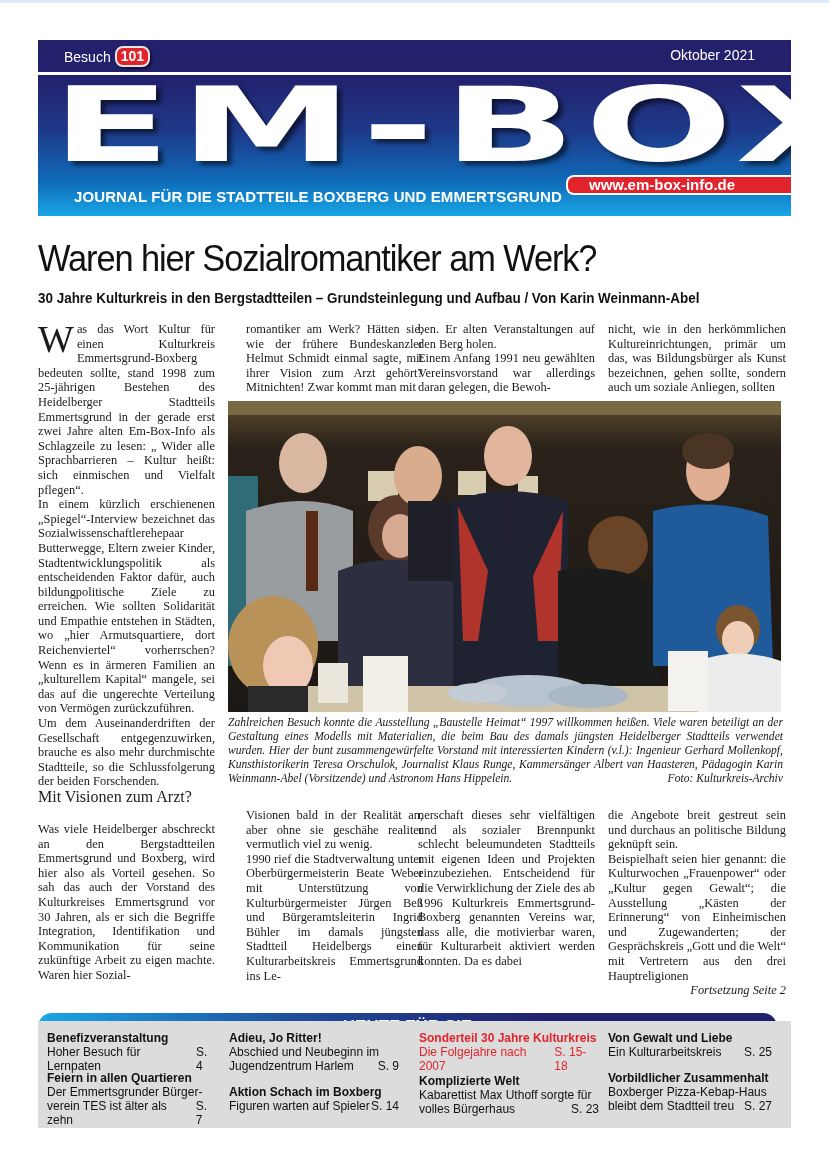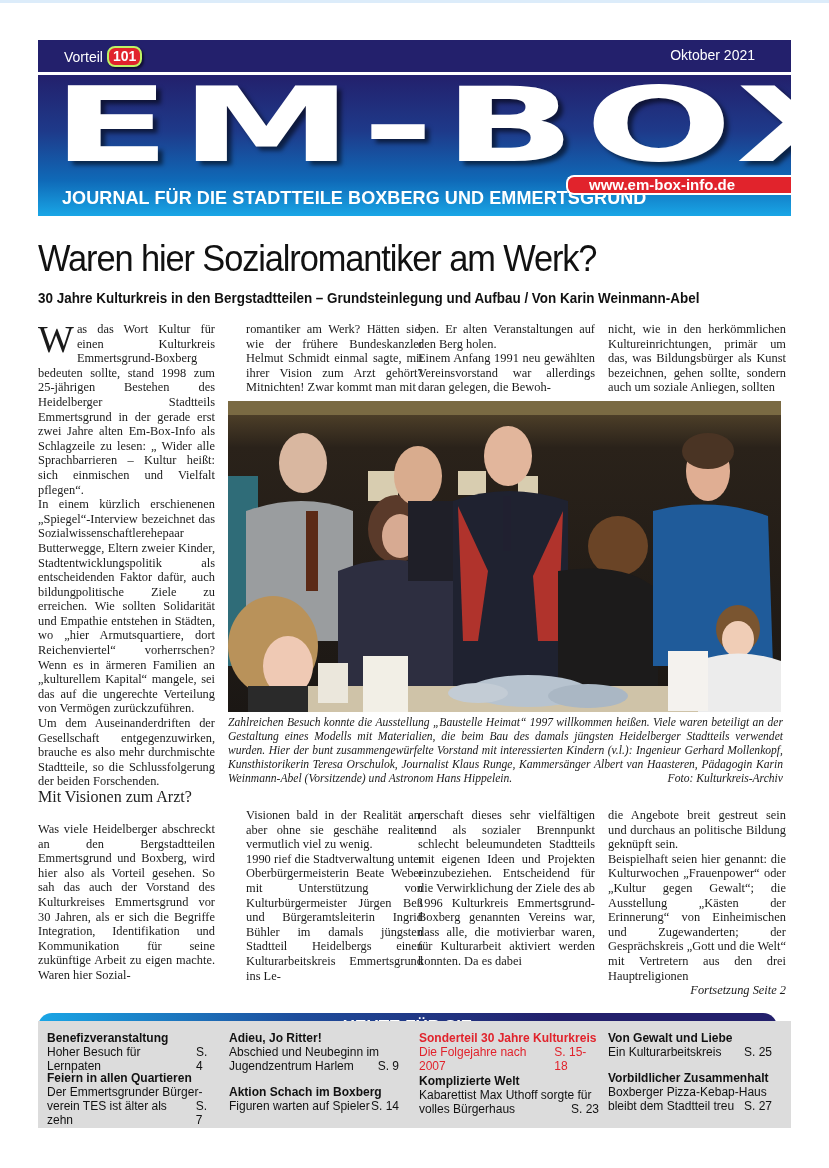--- a/index.html
+++ b/index.html
@@ -4,26 +4,26 @@
 <style>
   * { box-sizing: border-box; margin: 0; padding: 0; }
   html, body { width: 829px; height: 1168px; background: #ffffff; overflow: hidden; }
   body { position: relative; font-family: "Liberation Serif", serif; color: #1a1a1a; }
   .topstrip { position: absolute; left: 0; top: 0; width: 829px; height: 3px; background: #dcecfa; }
 
   
   .masthead { position: absolute; left: 38px; top: 40px; width: 753px; height: 176px; }
   .mast-top { position: absolute; left: 0; top: 0; width: 753px; height: 32px; background: #23206c; }
   .issue { position: absolute; left: 26px; top: 6px; font-family: "Liberation Sans", sans-serif; font-size: 14px; color: #fff; display: flex; align-items: center; gap: 4px; }
-  .issue-badge { background: #e1232c; color: #fff; font-weight: bold; font-size: 14px; border: 2px solid #bef264; border-radius: 8px; padding: 0 4px; line-height: 17px; box-shadow: 2px 2px 2px rgba(0,0,0,0.5); }
+  .issue-badge { background: #e1232c; color: #fff; font-weight: bold; font-size: 14px; border: 2px solid #e5e5e5; border-radius: 8px; padding: 0 4px; line-height: 17px; box-shadow: 2px 2px 2px rgba(0,0,0,0.5); }
   .date { position: absolute; right: 36px; top: 7px; font-family: "Liberation Sans", sans-serif; font-size: 14px; color: #fff; }
   .mast-main { position: absolute; left: 0; top: 35px; width: 753px; height: 141px;
     background: linear-gradient(to bottom, #23206c 0%, #1e3a8a 40%, #0f6ab8 75%, #19a6e6 100%); overflow: hidden; }
   .logo { position: absolute; left: 14px; top: 4px; font-family: "DejaVu Sans", sans-serif; font-weight: bold; font-size: 112px; line-height: 100px; letter-spacing: 6px; color: #fff; transform: scaleX(1.55) scaleY(0.92); transform-origin: left top; text-shadow: 3px 4px 4px rgba(0,0,0,0.55); }
-  .tagline { position: absolute; left: 24px; top: 113px; font-family: "Liberation Sans", sans-serif; font-weight: bold; font-size: 18px; color: #fff; letter-spacing: 0.1px; }
+  .tagline { position: absolute; left: 36px; top: 113px; font-family: "Liberation Sans", sans-serif; font-weight: bold; font-size: 15px; color: #fff; letter-spacing: 0.1px; }
   .url-pill { position: absolute; left: 528px; top: 100px; width: 225px; height: 20px; background: #e1232c; border: 2px solid #fff; border-right: none; border-radius: 8px 0 0 8px; color: #fff; font-family: "Liberation Sans", sans-serif; font-weight: bold; font-size: 15px; line-height: 16px; padding-left: 21px; }
 
   
   .headline { position: absolute; left: 38px; top: 238px; font-family: "Liberation Sans", sans-serif; font-size: 37px; font-weight: normal; letter-spacing: -1.2px; transform: scaleX(0.93); transform-origin: left; color: #111; }
   .subhead { position: absolute; left: 38px; top: 290px; font-family: "Liberation Sans", sans-serif; font-weight: bold; font-size: 14px; color: #111; transform: scaleX(0.96); transform-origin: left; white-space: nowrap; }
 
   .col { position: absolute; font-size: 12.4px; line-height: 14.6px; text-align: justify; hyphens: manual; }
   .col p { margin: 0; }
   .c1 { left: 38px; width: 177px; }
   .c2 { left: 228px; width: 177px; margin-left: 18px; }
@@ -50,21 +50,21 @@
   .teaser .row { display: flex; justify-content: space-between; }
 </style>
 </head>
 <body>
 
 <div class="topstrip"></div>
 
 <div class="masthead">
   <div class="mast-top">
     <div class="issue">
-      <span>Vorteil</span>
+      <span>Besuch</span>
       <span class="issue-badge">101</span>
     </div>
     <div class="date">Oktober 2021</div>
   </div>
   <div class="mast-main">
     <div class="logo">EM-BOX</div>
     <div class="tagline">JOURNAL FÜR DIE STADTTEILE BOXBERG UND EMMERTSGRUND</div>
     <div class="url-pill">www.em-box-info.de</div>
   </div>
 </div>

